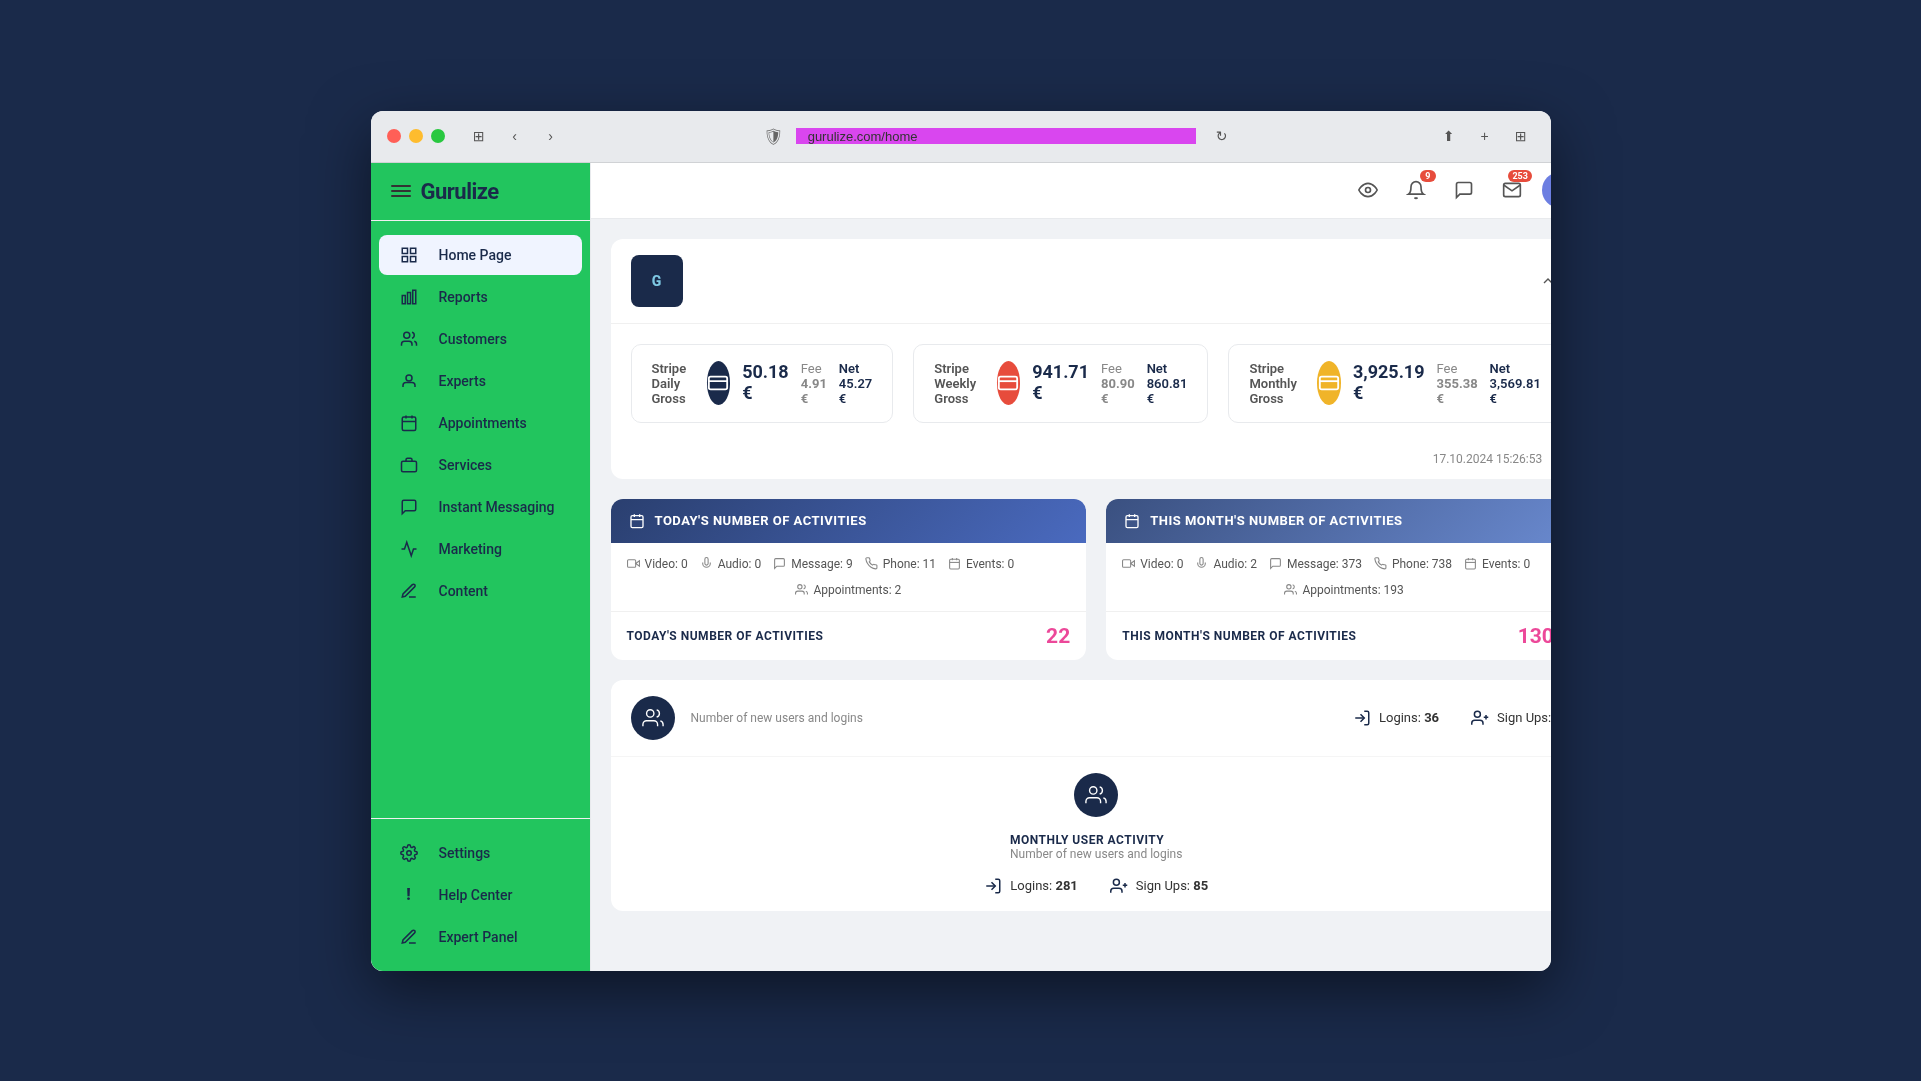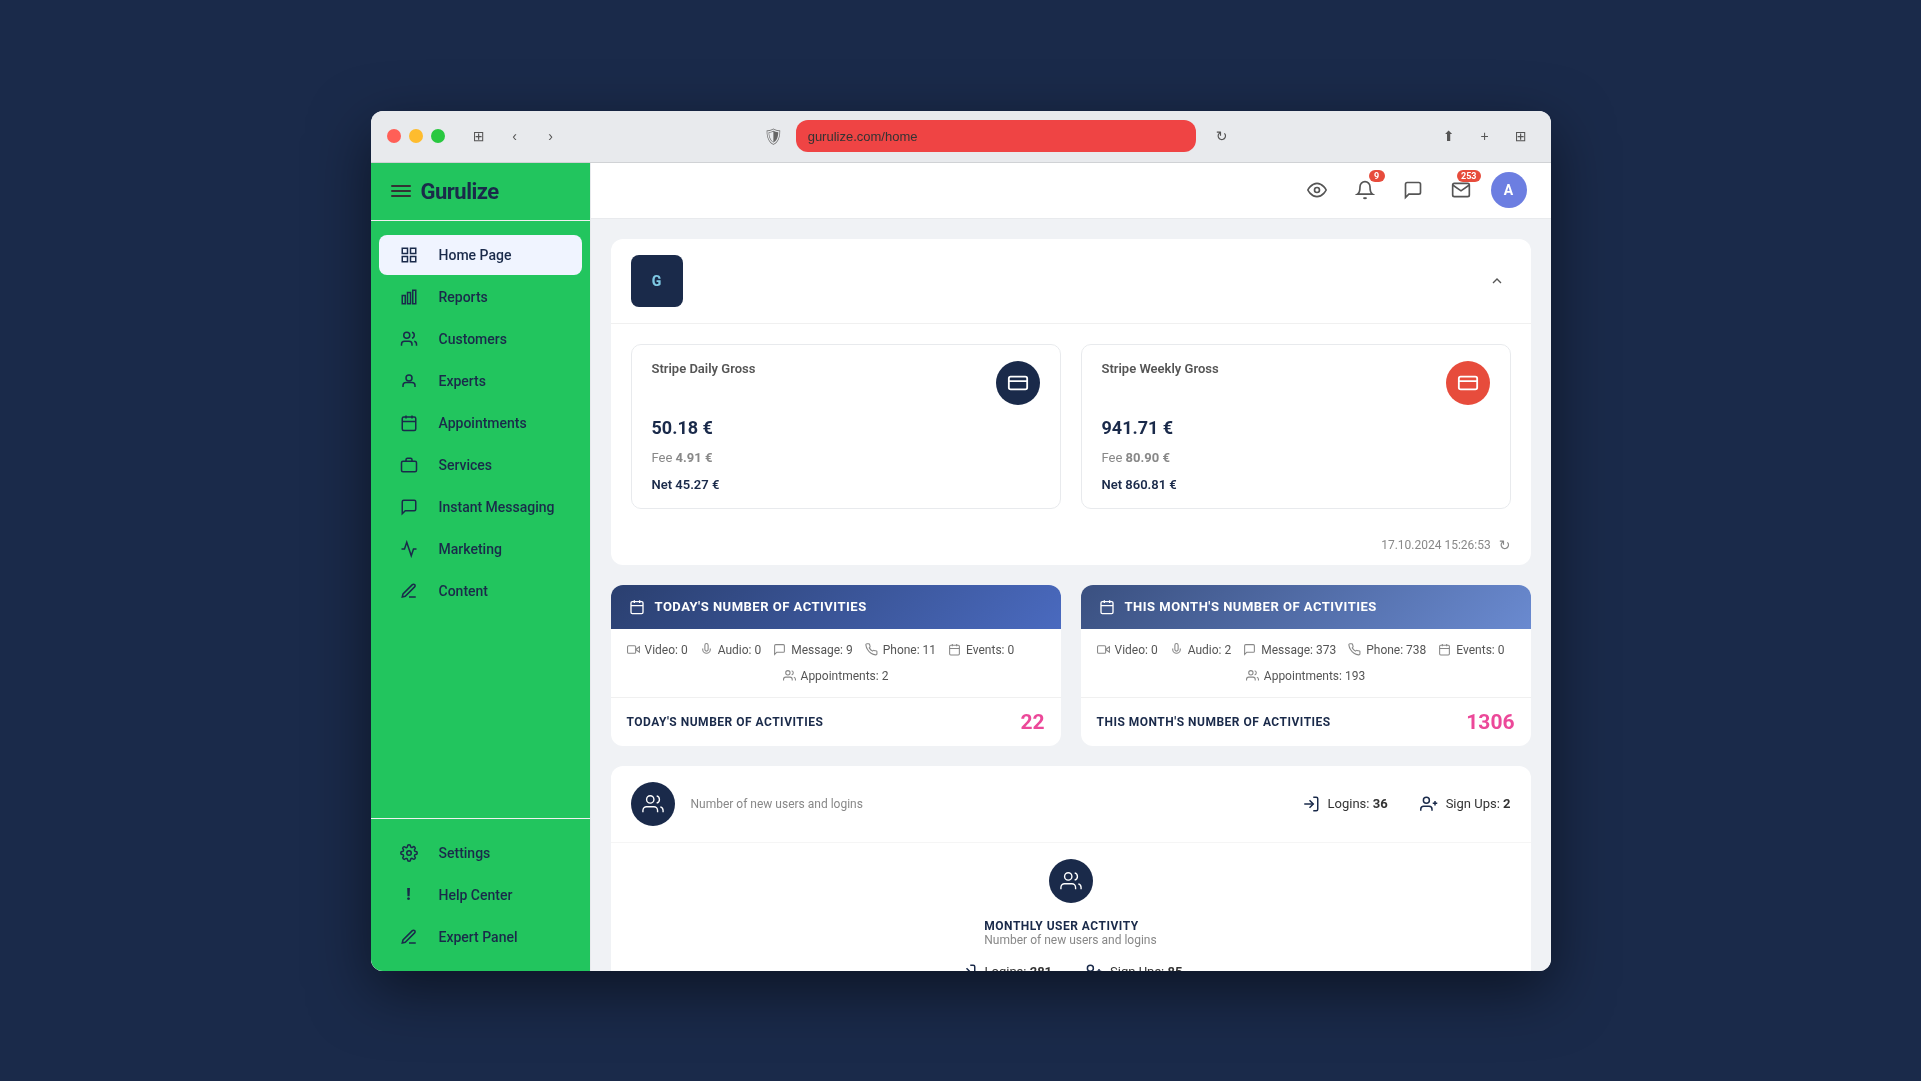--- a/index.html
+++ b/index.html
@@ -71,24 +71,24 @@
     .address-bar {
       flex: 1;
       display: flex;
       align-items: center;
       justify-content: center;
       gap: 12px;
     }
 
     .address-input {
       width: 400px;
-      height: 32px;
-      border-radius: 12px;
+      height: 16px;
+      border-radius: 0;
       border: none;
-      background: #ef4444;
+      background: #d946ef;
       padding: 0 12px;
       font-size: 13px;
       color: #333;
     }
 
     .browser-actions {
       display: flex;
       gap: 8px;
       align-items: center;
     }
@@ -319,21 +319,21 @@
       padding: 20px;
       gap: 20px;
     }
 
     .gross-card {
       flex: 1;
       border: 1px solid #e8eaed;
       border-radius: 10px;
       padding: 16px 20px;
       display: flex;
-      flex-direction: column;
+      flex-direction: row;
       gap: 12px;
     }
 
     .gross-card-header {
       display: flex;
       align-items: flex-start;
       justify-content: space-between;
     }
 
     .gross-title {
@@ -768,20 +768,38 @@
               </div>
               <div class="gross-amount">941.71 €</div>
               <div class="gross-fee">
                 <span>Fee</span> <strong>80.90 €</strong>
               </div>
               <div class="gross-net">
                 <span>Net</span> <span>860.81 €</span>
               </div>
             </div>
 
+            <div class="gross-card">
+              <div class="gross-card-header">
+                <span class="gross-title">Stripe Monthly Gross</span>
+                <div class="gross-icon yellow">
+                  <svg width="22" height="22" viewBox="0 0 24 24" fill="none" stroke="white" stroke-width="2">
+                      <rect x="2" y="5" width="20" height="14" rx="2"></rect>
+                      <line x1="2" y1="10" x2="22" y2="10"></line>
+                    </svg>
+                </div>
+              </div>
+              <div class="gross-amount">3,925.19 €</div>
+              <div class="gross-fee">
+                <span>Fee</span> <strong>355.38 €</strong>
+              </div>
+              <div class="gross-net">
+                <span>Net</span> <span>3,569.81 €</span>
+              </div>
+            </div>
           </div>
 
           <div class="stripe-timestamp">
             <span>17.10.2024 15:26:53</span>
             <span style="cursor:pointer;font-size:14px;color:#888;">↻</span>
           </div>
         </div>
 
         <div class="activities-section">
 

